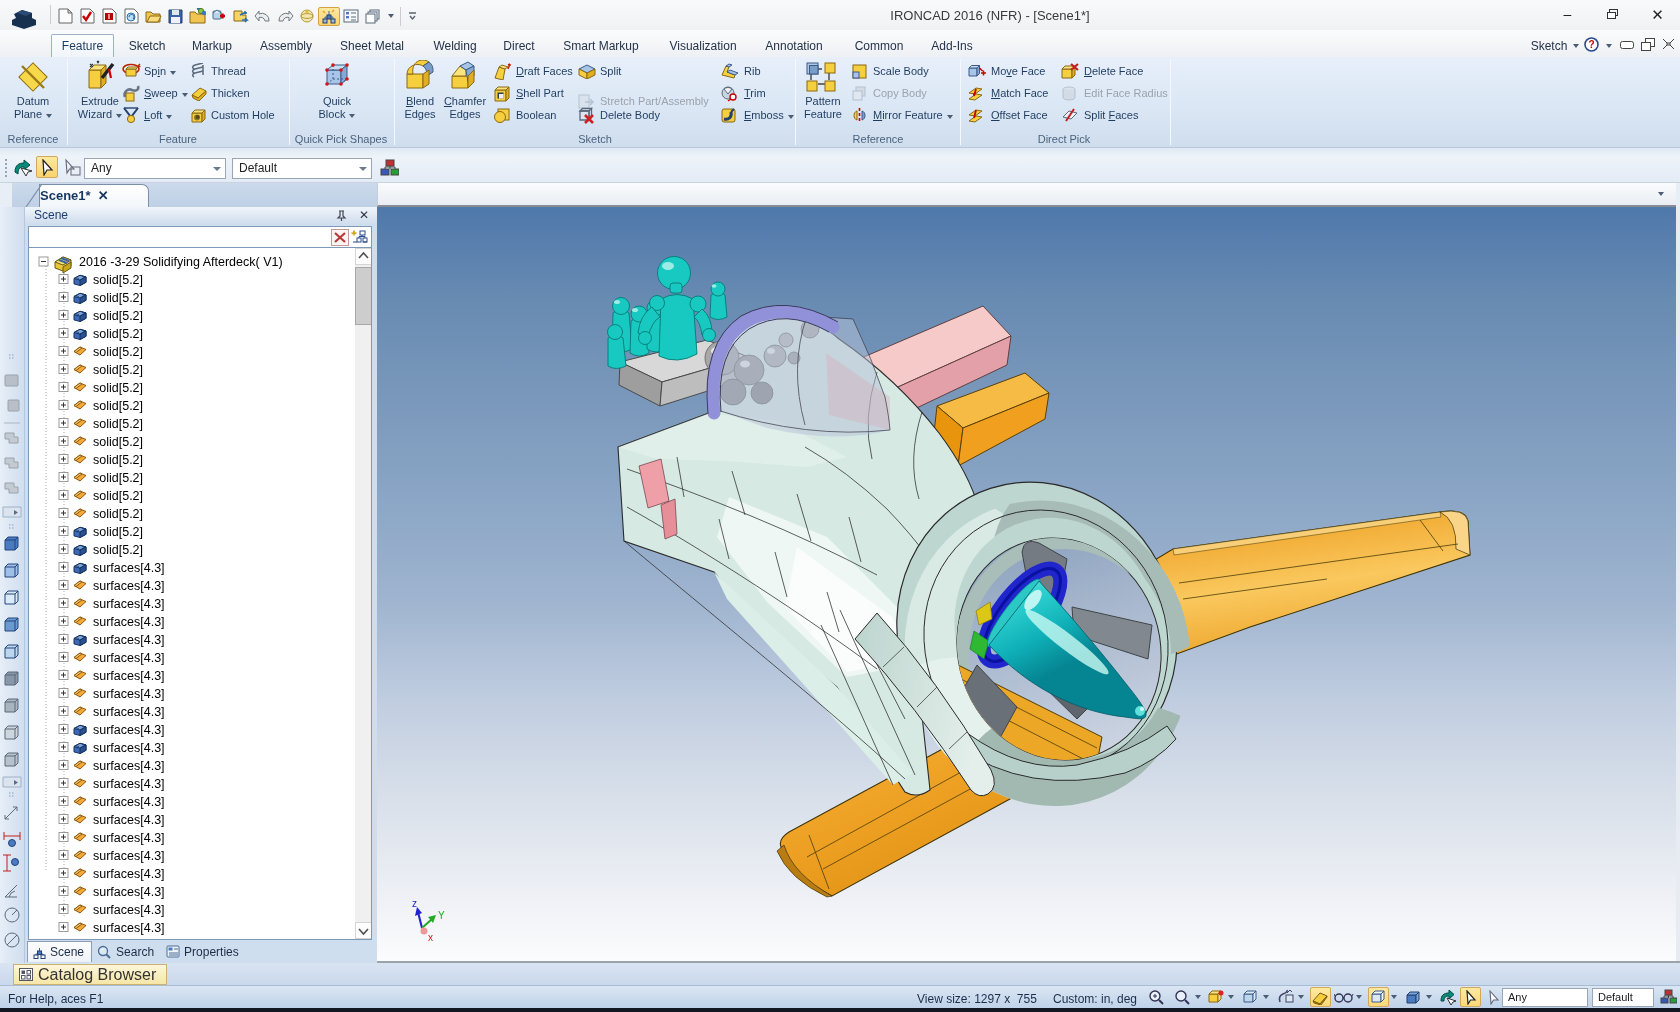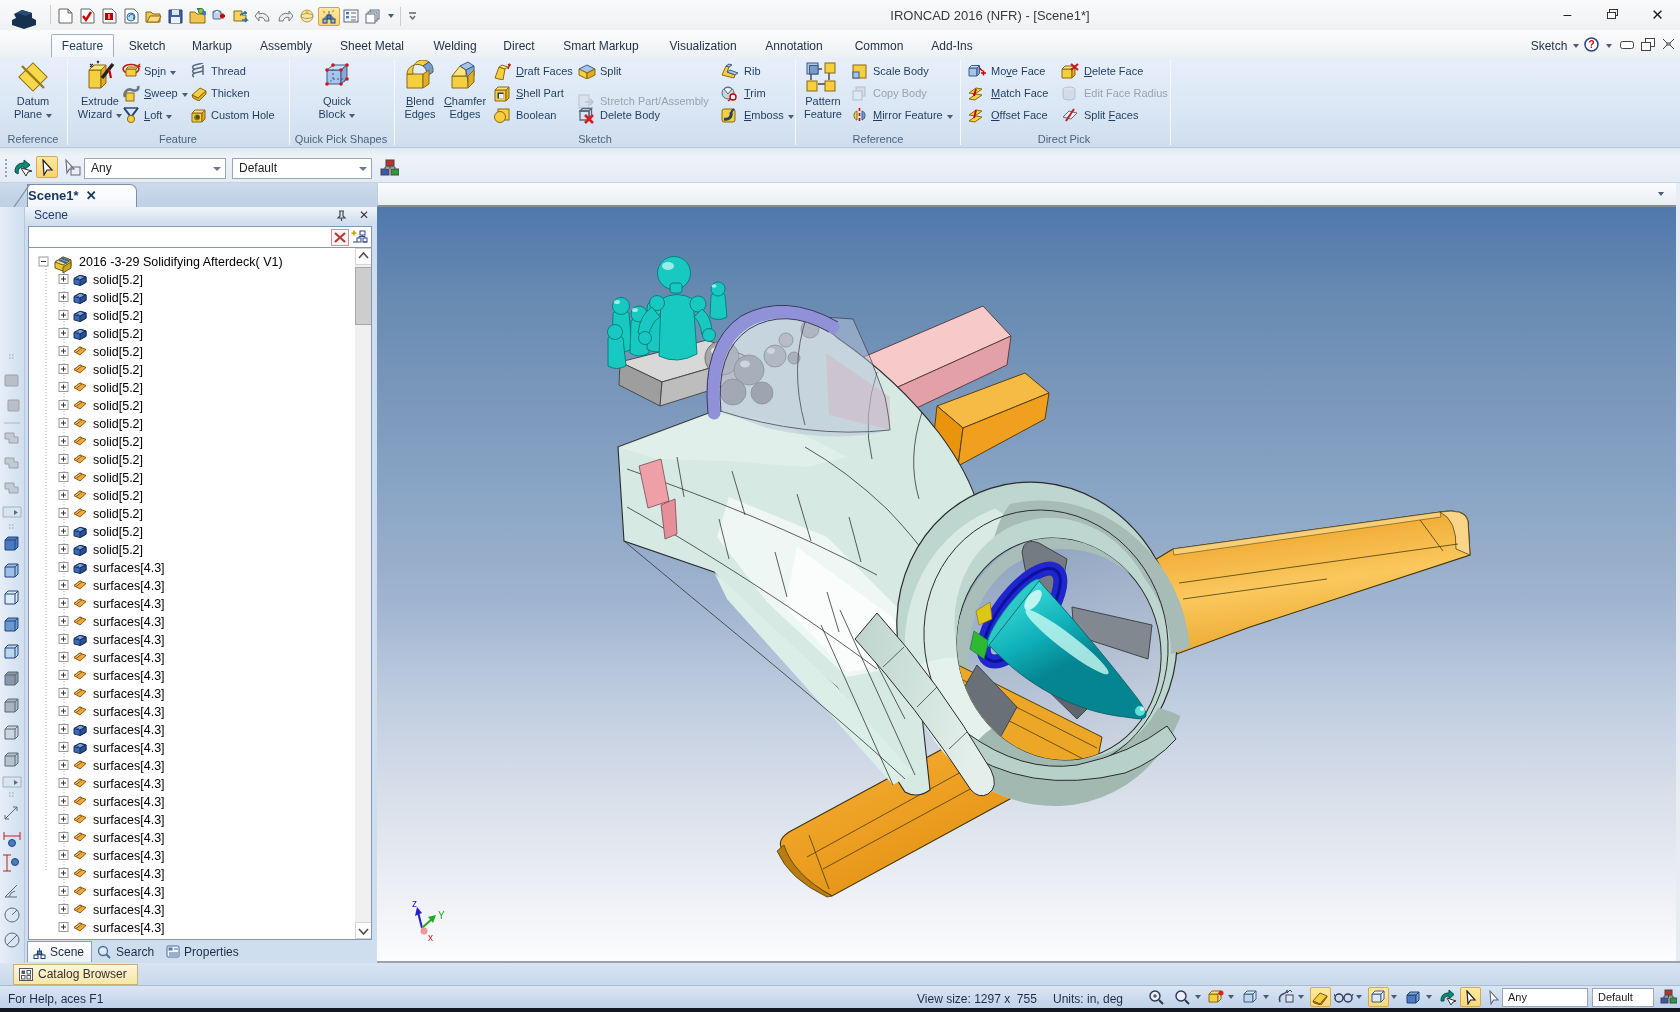--- a/index.html
+++ b/index.html
@@ -28,39 +28,39 @@
 .smb { position:absolute; height:18px; line-height:18px; color:#1e3c5f; font-size:11px; white-space:nowrap; }
 .smb.dis { color:#9aa3ad; }
 .smb svg { display:inline-block; vertical-align:middle; margin-right:3px; margin-top:-2px; }
 .da { display:inline-block; width:0; height:0; border-left:3px solid transparent; border-right:3px solid transparent; border-top:4px solid #4a5d73; margin-left:1px; }
 u { text-decoration:underline; }
 
 #seltb { left:0; top:148px; width:1680px; height:35px; background:linear-gradient(#dfe9f4,#eef3f9 25%,#e3ebf5); border-bottom:1px solid #c8d2e0; }
 .combo { position:absolute; top:10px; height:21px; background:#fff; border:1px solid #9aa6b5; font-size:12px; color:#222; line-height:19px; padding-left:6px; }
 .combo .arr { position:absolute; right:4px; top:8px; width:0; height:0; border-left:4px solid transparent; border-right:4px solid transparent; border-top:4px solid #6a7a8c; }
 
-#doctabrow { left:0; top:183px; width:377px; height:24px; background:linear-gradient(#ccdaec,#bfd0e5); }
+#doctabrow { left:12px; top:183px; width:377px; height:24px; background:linear-gradient(#ccdaec,#bfd0e5); }
 #doctab { position:absolute; left:27px; top:1px; width:110px; height:23px; background:linear-gradient(#ffffff,#f2f6fa); border:1px solid #7d8fa8; border-bottom:none; border-radius:0 7px 0 0; font-weight:bold; color:#15355e; font-size:13px; line-height:22px; }
 #vphead { left:377px; top:183px; width:1299px; height:24px; background:linear-gradient(#fafbfd,#e9edf3); border-bottom:2px solid #888d94; border-left:1px solid #c5cdd8; }
 
 #lstrip { left:0; top:207px; width:25px; height:756px; background:linear-gradient(90deg,#e6eef8,#d0deee); border-right:1px solid #b7c6da; }
 #scenepanel { left:25px; top:207px; width:352px; height:756px; background:#cfdeef; }
 #scenehdr { position:absolute; left:0; top:0; width:100%; height:17px; background:linear-gradient(#f0f5fb,#cfdded); color:#1e3c6e; font-size:12px; line-height:17px; padding-left:9px; }
 #searchbox { position:absolute; left:3px; top:19px; width:344px; height:22px; background:#fff; border:1px solid #7e99b8; }
 #treebox { position:absolute; left:3px; top:41px; width:344px; height:692px; background:#fff; border:1px solid #7e99b8; border-top:none; overflow:hidden; }
 #tabs3 { position:absolute; left:2px; top:734px; height:21px; display:flex; font-size:12px; color:#1b2c45; }
 .btab { padding:0 7px 0 5px; display:flex; align-items:center; gap:4px; height:21px; }
 .btab.act { background:linear-gradient(#fdfdfe,#eef2f7); border:1px solid #8b9cb4; border-bottom:none; }
 
 #viewport { left:377px; top:207px; width:1299px; height:754px; }
 #vpr { left:1676px; top:207px; width:4px; height:756px; background:#e7ecf3; }
 #vpb { left:377px; top:961px; width:1303px; height:2px; background:#9aa2ac; }
 
 #catrow { left:0; top:963px; width:1680px; height:22px; background:linear-gradient(#d9e4f2,#c9d8eb); }
-#catbtn { position:absolute; left:13px; top:1px; height:21px; background:linear-gradient(#fdf6d8,#f6e6a8); border:1px solid #c9b271; padding:0 10px 0 5px; font-size:12px; color:#333; line-height:19px; display:flex; align-items:center; gap:5px; }
+#catbtn { position:absolute; left:13px; top:1px; height:21px; background:linear-gradient(#fdf6d8,#f6e6a8); border:1px solid #c9b271; padding:0 10px 0 5px; font-size:16px; color:#333; line-height:19px; display:flex; align-items:center; gap:5px; }
 #statusbar { left:0; top:985px; width:1680px; height:23px; background:linear-gradient(#dbe6f3,#bfd2e9); border-top:1px solid #a8bcd4; color:#1c2e4a; font-size:12px; }
 .stxt { position:absolute; top:6px; }
 .sic { position:absolute; top:1px; width:21px; height:20px; display:flex; align-items:center; justify-content:center; }
 .sic.on { background:linear-gradient(#fee9a0,#fcd778); border:1px solid #d2a85a; border-radius:2px; }
 .scombo { position:absolute; top:2px; height:19px; background:#fff; border:1px solid #9aa6b5; font-size:11px; color:#222; line-height:17px; padding-left:5px; }
 #bottomedge { left:0; top:1008px; width:1680px; height:4px; background:#131722; }
 </style>
 </head>
 <body>
 
@@ -1040,21 +1040,21 @@
         <rect x="0.5" y="0.5" width="13" height="12" fill="#fff" stroke="#556"></rect>
         <rect x="2.5" y="2.5" width="3.5" height="3.5" fill="#556"></rect>
         <rect x="8" y="2.5" width="3.5" height="3.5" fill="#fff" stroke="#556"></rect>
         <rect x="2.5" y="7.5" width="3.5" height="3.5" fill="#fff" stroke="#556"></rect>
         <rect x="8" y="7.5" width="3.5" height="3.5" fill="#fff" stroke="#556"></rect>
       </svg>Catalog Browser</div>
 </div>
 <div class="abs" id="statusbar">
   <span class="stxt" style="left:8px">For Help, aces F1</span>
   <span class="stxt" style="left:917px">View size: 1297 x&nbsp; 755</span>
-  <span class="stxt" style="left:1053px">Units: in, deg</span>
+  <span class="stxt" style="left:1053px">Custom: in, deg</span>
   <span class="sic" style="left:1146px">
       <svg width="17" height="17">
         <circle cx="7" cy="7" r="5" fill="#e8f0f8" stroke="#335" stroke-width="1.4"></circle>
         <path d="M11,11 l4,4" stroke="#335" stroke-width="2"></path>
         <path d="M5,7 h4 M7,5 v4" stroke="#335"></path>
       </svg>
     </span>
   <span class="sic" style="left:1172px">
       <svg width="17" height="17">
         <circle cx="7" cy="7" r="5" fill="#e8f0f8" stroke="#335" stroke-width="1.4"></circle>

